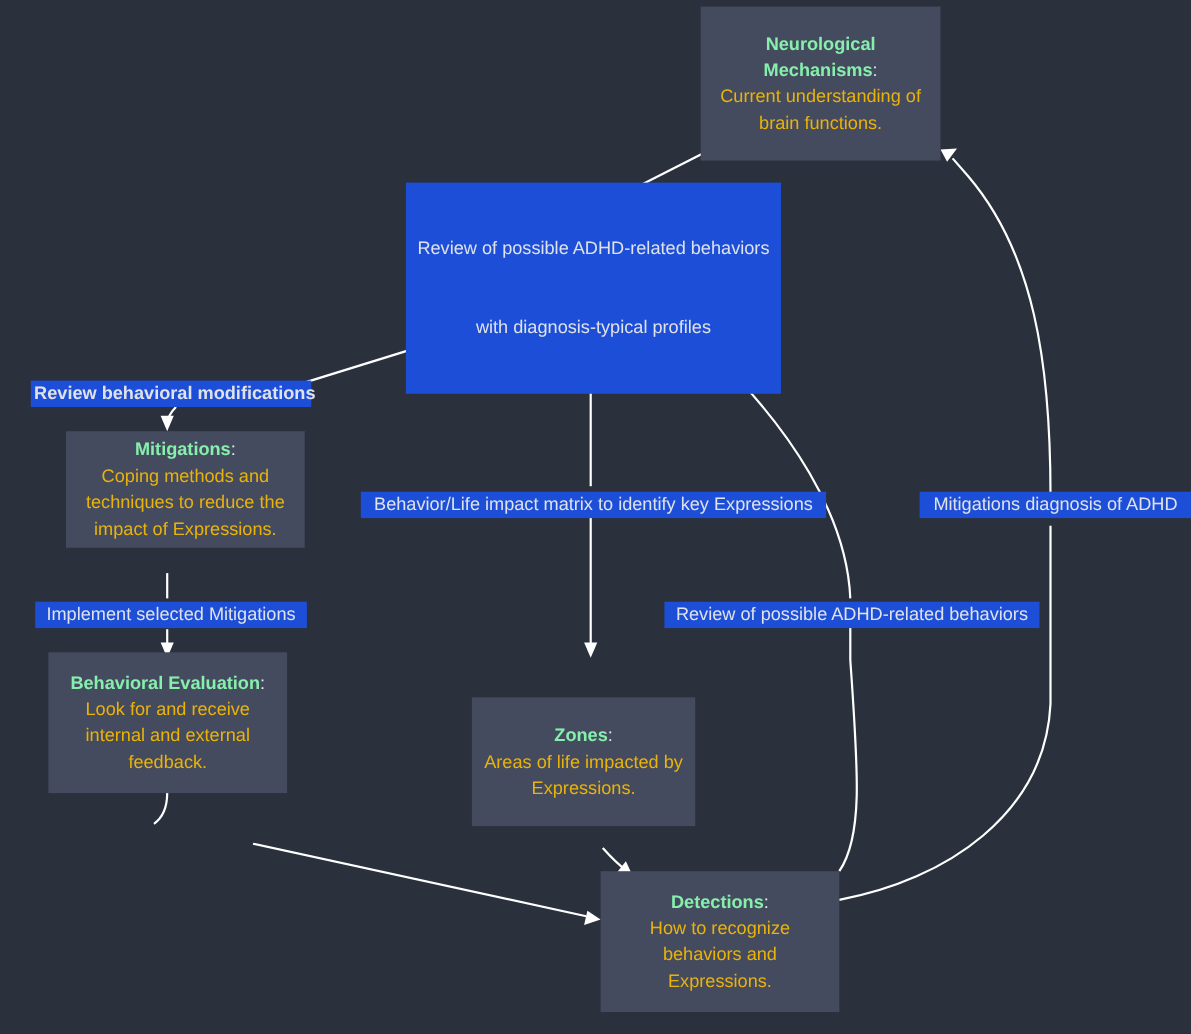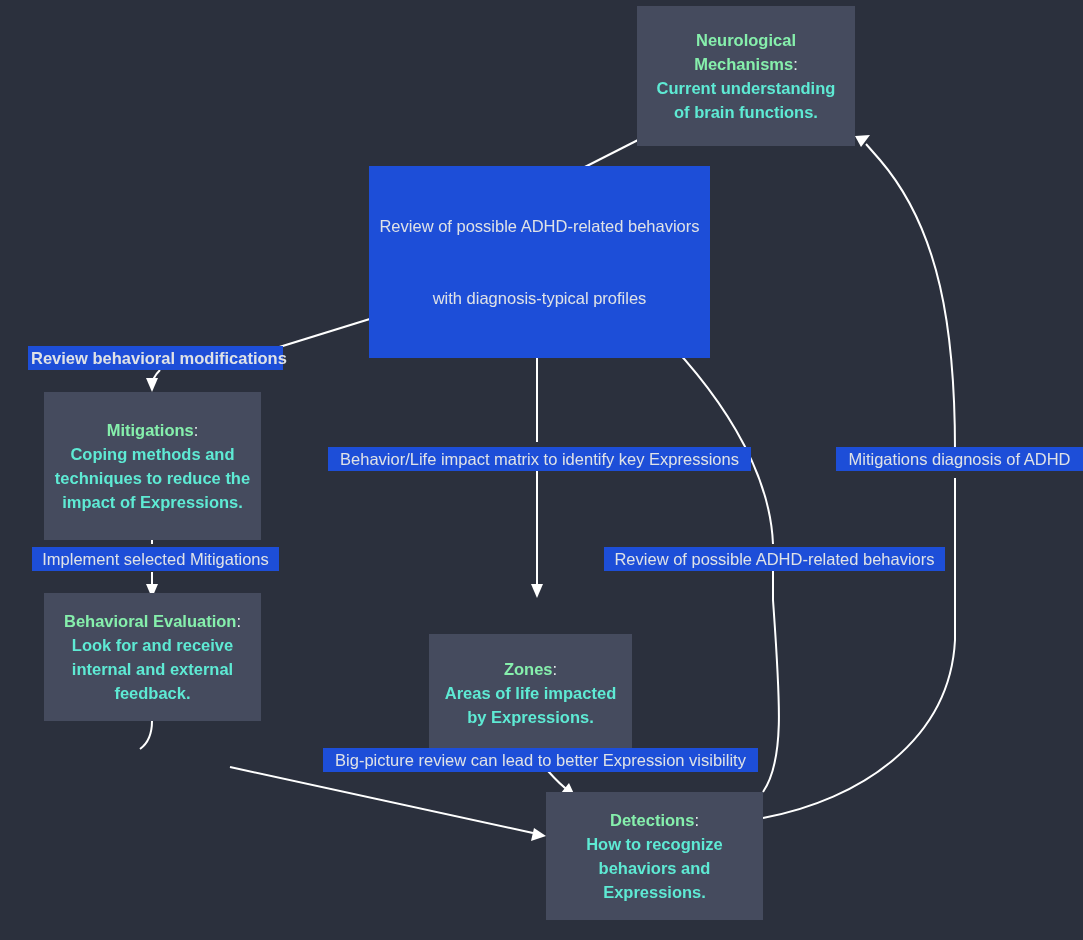--- a/index.html
+++ b/index.html
@@ -49,22 +49,21 @@
   }
   .node .title {
     color: #86efac;
     font-weight: bold;
   }
   .node .colon {
     color: #e8eaed;
     font-weight: normal;
   }
   .node .desc {
-    color: #5eead4;
-    font-weight: bold;
+    color: #eab308;
   }
   .edge-label {
     position: absolute;
     color: #dfe2e6;
     font-size: 16.5px;
     line-height: 24px;
     text-align: center;
     white-space: pre;
     background: #1d4ed8;
     padding: 0 3px;
@@ -117,21 +116,21 @@
     </div>
   </div>
 
   <div class="node" style="left:444px; top:234px; width:186px; height:86px;">
     <div class="inner">
       <span class="title">Expressions</span><span class="colon">:</span><br>
       <span class="desc">Observable behaviors.</span>
     </div>
   </div>
 
-  <div class="node" style="left:44px; top:392px; width:217px; height:148px;">
+  <div class="node" style="left:60px; top:392px; width:217px; height:106px;">
     <div class="inner">
       <span class="title">Mitigations</span><span class="colon">:</span><br>
       <span class="desc">Coping methods and techniques to reduce the impact of Expressions.</span>
     </div>
   </div>
 
   <div class="node" style="left:44px; top:593px; width:217px; height:128px;">
     <div class="inner">
       <span class="title">Behavioral Evaluation</span><span class="colon">:</span><br>
       <span class="desc">Look for and receive internal and external feedback.</span>
@@ -161,15 +160,14 @@
 
   <div class="edge-label" style="left:328px; top:447px; width:417px;">Behavior/Life impact matrix to identify key Expressions</div>
 
   <div class="edge-label" style="left:836px; top:447px; width:241px;">Mitigations diagnosis of ADHD</div>
 
   <div class="edge-label" style="left:32px; top:547px; width:241px;">Implement selected Mitigations</div>
 
   <div class="edge-label" style="left:604px; top:547px; width:335px;">Review of possible ADHD-related behaviors</div>
 
 
-  <div class="edge-label" style="left:323px; top:748px; width:429px;">Big-picture review can lead to better Expression visibility</div>
 
 </div>
 
 </body></html>

